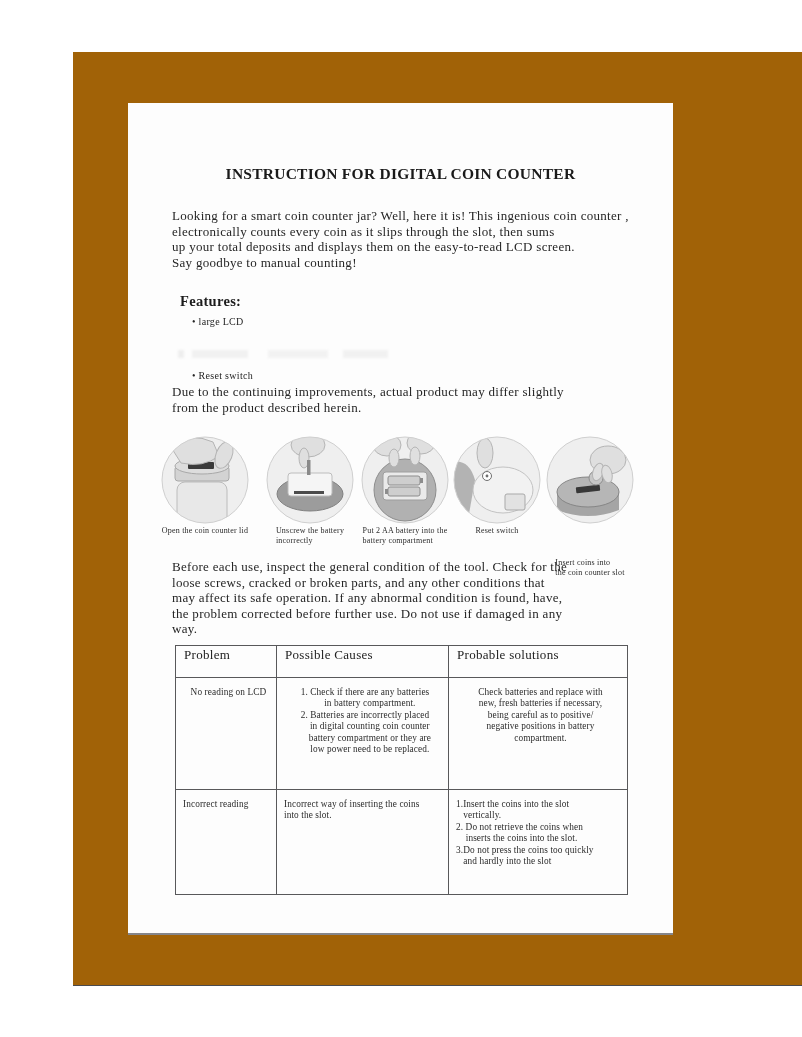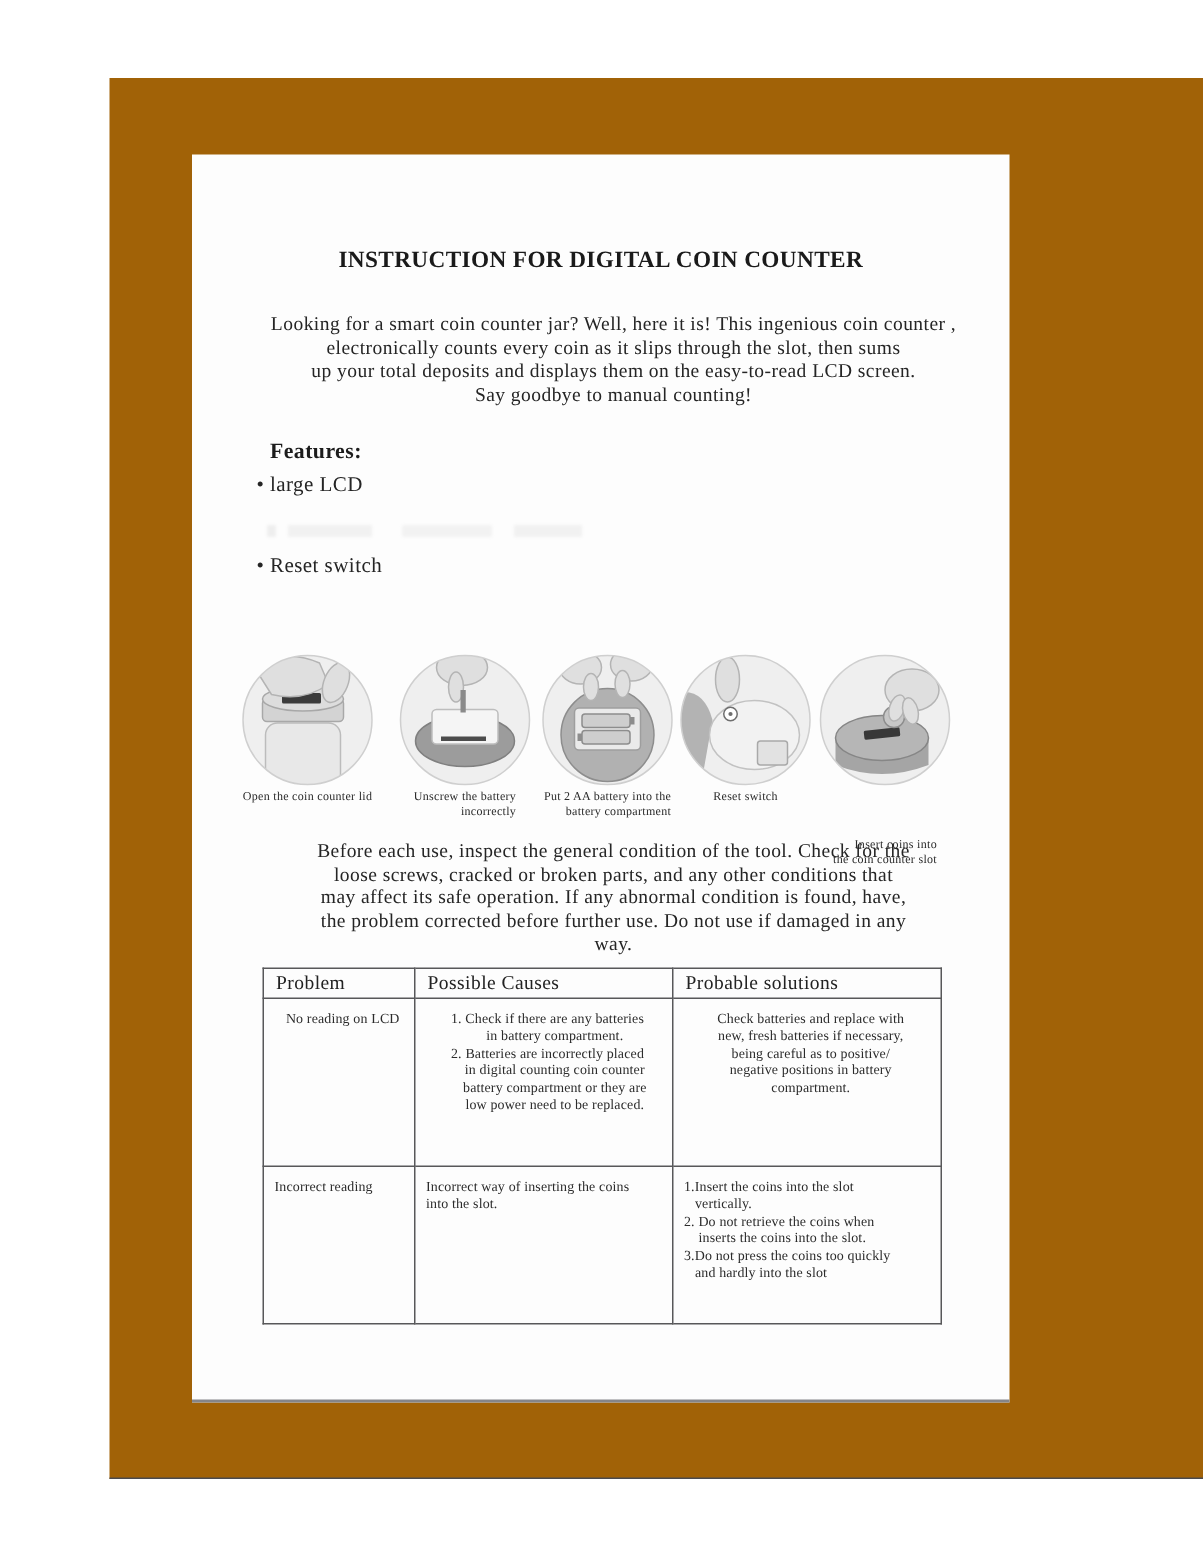--- a/index.html
+++ b/index.html
@@ -26,62 +26,62 @@
   }
   .title {
     position: absolute; top: 62px; left: 0; width: 100%;
     text-align: center;
     font-size: 15.5px; font-weight: bold; letter-spacing: 0.25px;
     color: #1a1a1a;
   }
   .para {
     position: absolute; left: 44px; width: 474px;
     font-size: 13px; line-height: 15.6px; letter-spacing: 0.3px;
-    white-space: pre-line; color: #252525; text-align: center;
+    white-space: pre-line; color: #252525;
   }
   .intro { top: 105px; }
   .features-heading {
     position: absolute; left: 52px; top: 190px;
     font-size: 14.5px; font-weight: bold; letter-spacing: 0.3px; color: #1c1c1c;
   }
   .bullet {
-    position: absolute; left: 43px;
-    font-size: 14px; letter-spacing: 0.3px; color: #252525;
+    position: absolute; left: 64px;
+    font-size: 10px; letter-spacing: 0.3px; color: #252525;
   }
   .b1 { top: 213px; }
   .b2 { top: 228px; margin-top: 39px; }
   .erased {
     position: absolute; left: 50px; top: 247px;
     width: 240px; height: 8px;
     background: linear-gradient(90deg, #9a9a9a 0 6px, transparent 6px 14px, #aaa 14px 70px, transparent 70px 90px, #b5b5b5 90px 150px, transparent 150px 165px, #ababab 165px 210px, transparent 210px);
     opacity: 0.14; filter: blur(1px);
   }
   .disclaimer { top: 281px; }
   .step {
     position: absolute; top: 333px; width: 110px; margin: 0;
     display: flex; flex-direction: column; align-items: center;
   }
   .step svg { width: 88px; height: 88px; display: block; }
   .step figcaption {
     margin-top: 2px;
     font-size: 8px; line-height: 9.5px; letter-spacing: 0.2px;
-    text-align: right; white-space: pre-line; color: #2a2a2a;
+    text-align: left; white-space: pre-line; color: #2a2a2a;
   }
   .s1 { left: 22px; } .s2 { left: 127px; } .s3 { left: 222px; }
   .s4 { left: 314px; } .s5 { left: 407px; gap: 32px; }
   .inspection { top: 456px; }
   table.trouble {
     position: absolute; left: 47px; top: 542px; width: 452px;
     border-collapse: collapse; table-layout: fixed;
   }
   .trouble th {
     border: 1px solid #58585a;
     font-weight: normal; font-size: 13px; letter-spacing: 0.3px;
     text-align: left; color: #222;
-    padding: 1px 4px 2px 8px; height: 16px;
+    padding: 1px 4px 14px 8px; height: 16px;
   }
   .trouble td {
     border: 1px solid #58585a;
     vertical-align: top;
     font-size: 9.3px; line-height: 11.4px; letter-spacing: 0.1px;
     padding: 9px 2px 4px 7px;
     white-space: pre-wrap; color: #2b2b2b;
   }
   .r1 td { height: 98px; text-align: center; }
   .r2 td { height: 91px; }
@@ -98,20 +98,22 @@
       <div class="para intro">Looking for a smart coin counter jar? Well, here it is! This ingenious coin counter ,
 electronically counts every coin as it slips through the slot, then sums
 up your total deposits and displays them on the easy-to-read LCD screen.
 Say goodbye to manual counting!</div>
 
       <div class="features-heading">Features:</div>
       <div class="bullet b1">• large LCD</div>
       <div class="bullet b2">• Reset switch</div>
       <div class="erased"></div>
 
+      <div class="para disclaimer">Due to the continuing improvements, actual product may differ slightly
+from the product described herein.</div>
 
       <figure class="step s1">
         <svg viewBox="0 0 88 88">
           <defs>
               <clipPath id="c1">
                 <circle cx="44" cy="44" r="43"></circle>
               </clipPath>
             </defs>
           <circle cx="44" cy="44" r="43" fill="#efefef"></circle>
           <g clip-path="url(#c1)">

